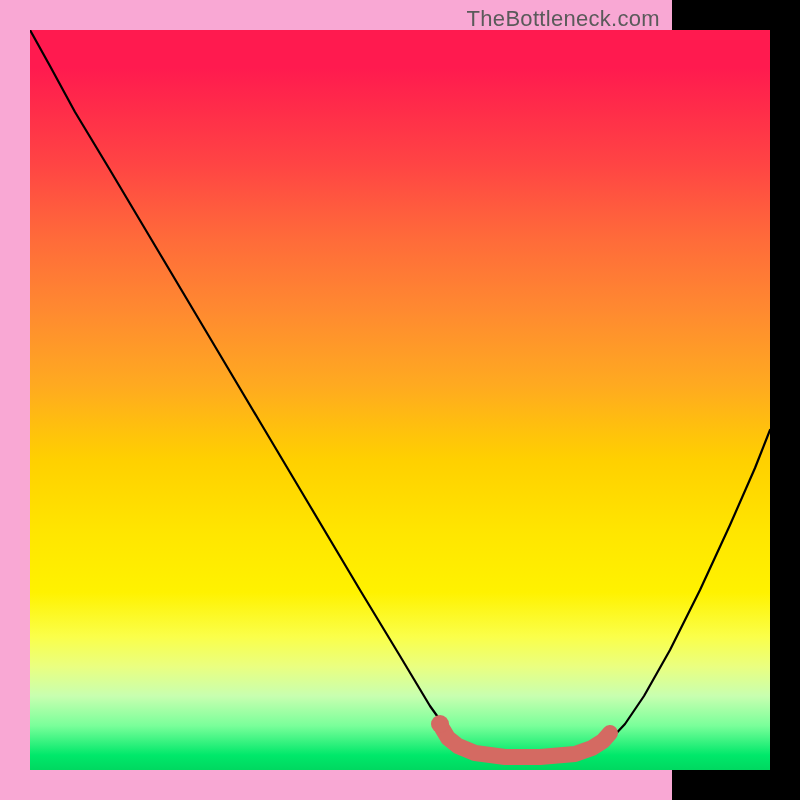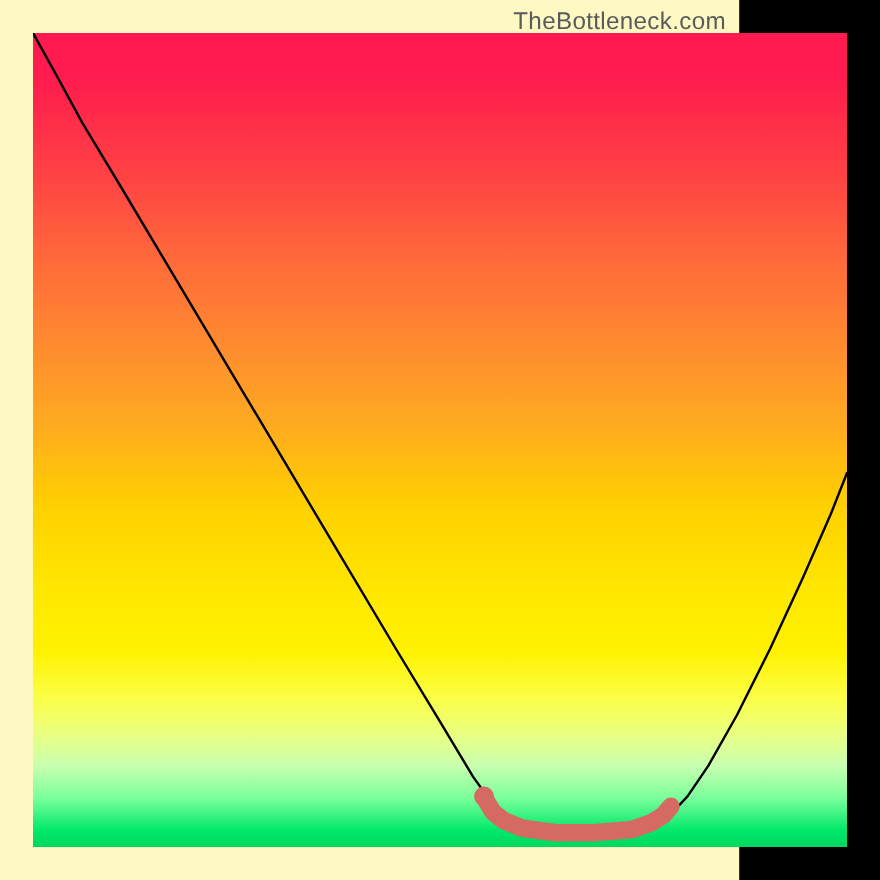--- a/index.html
+++ b/index.html
@@ -1,21 +1,21 @@
 <!DOCTYPE html>
 <html><head>
 <meta charset="utf-8">
 <style>
   * { margin: 0; padding: 0; box-sizing: border-box; }
   html, body { width: 800px; height: 800px; overflow: hidden; background: #000; }
   .chart-container {
     position: relative;
     width: 672px;
     height: 800px;
-    background: #fef9c3;
+    background: #f9a8d4;
   }
   .plot-area {
     position: absolute;
     left: 30px;
     top: 30px;
     width: 740px;
     height: 740px;
     background: linear-gradient(to bottom,
       #ff1a4f 0%,
       #ff1a4f 5%,

